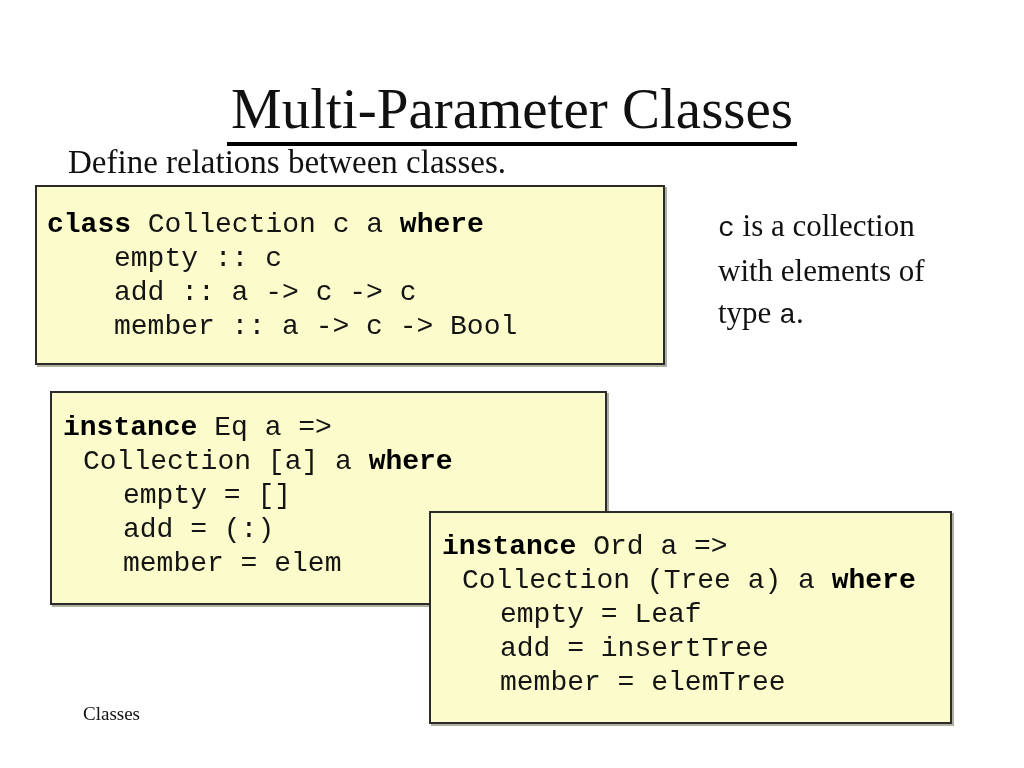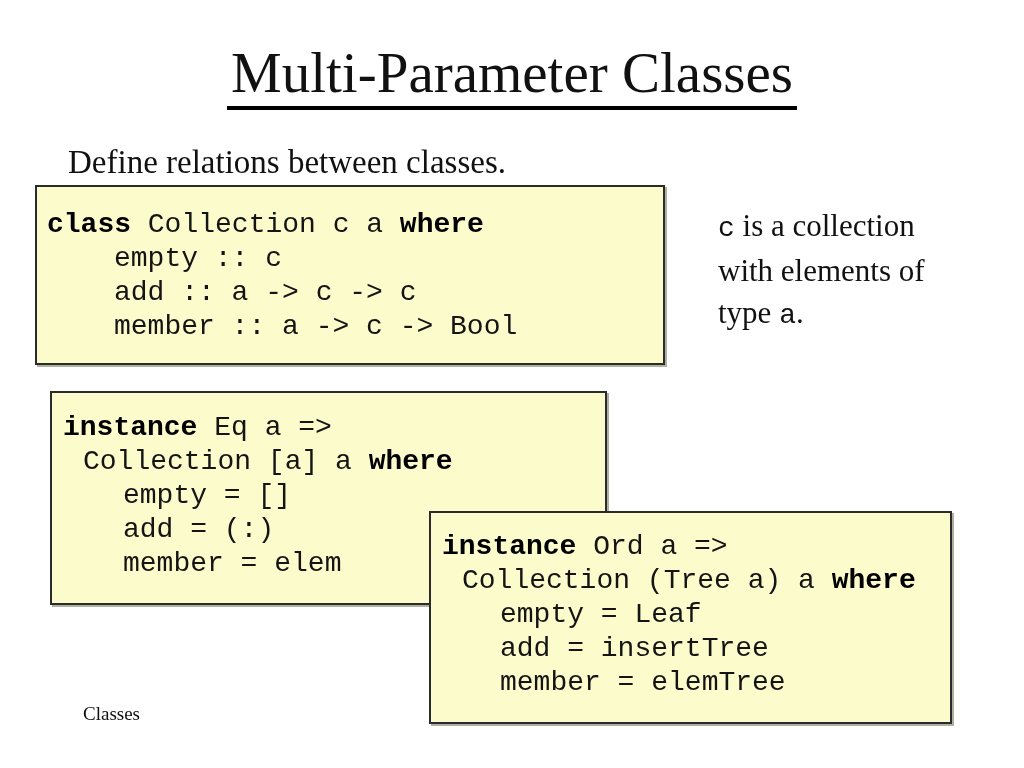--- a/index.html
+++ b/index.html
@@ -9,20 +9,21 @@
     font-family:"Liberation Serif", serif; color:#111;
   }
   .title-wrap {
     position:absolute; top:42px; left:0; right:0; text-align:center;
   }
   .title {
     display:inline-block;
     font-size:57px; line-height:1.1; font-weight:normal;
     border-bottom:4px solid #000; padding:0 4px 1px 4px;
     letter-spacing:0px;
+    margin-top:36px;
   }
   .subtitle {
     position:absolute; left:68px; top:144px;
     font-size:33px;
   }
   .code-box {
     position:absolute; box-sizing:border-box;
     background:#FBFBCB;
     border:2px solid #2b2b2b;
     box-shadow:2px 2px 0 rgba(110,110,85,0.55);

